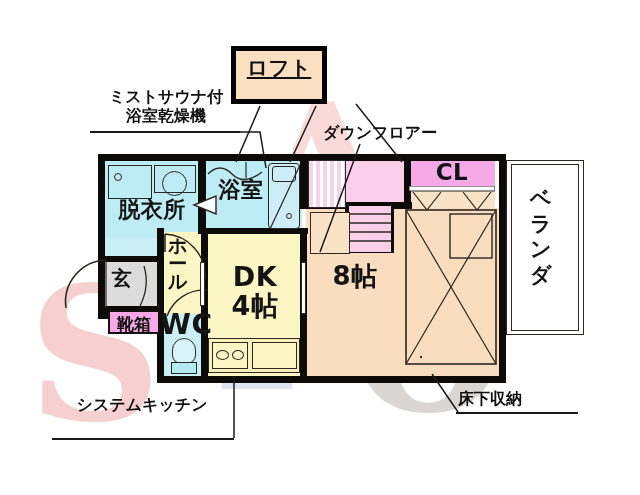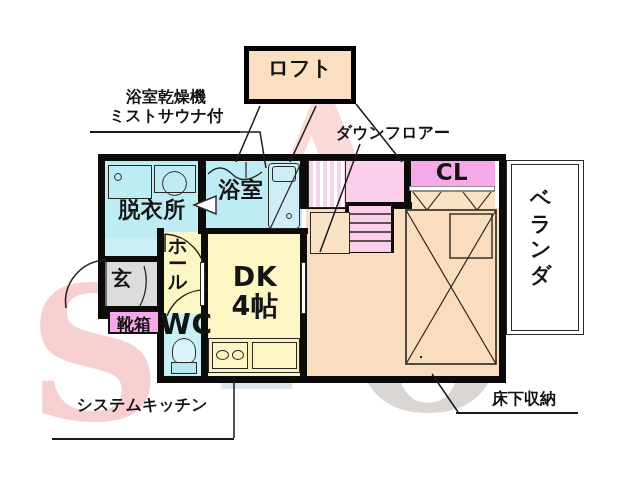--- a/index.html
+++ b/index.html
@@ -210,60 +210,61 @@
 
   <div class="rm-label" style="left:207px;top:262px;width:96px;font-size:27px;">
     <span style="display:block">DK</span>
     <span style="display:block">4帖</span>
   </div>
 
 
   <div class="rm-label" style="left:415px;top:160px;width:74px;font-size:23px;">CL</div>
 
   <div class="rm-label" style="left:312px;top:262px;width:86px;font-size:26px;">
+    <span style="display:block">8帖</span>
   </div>
 
   <div class="rm-label" style="left:526px;top:186px;width:30px;font-size:21px;line-height:1.22;">
     <span style="display:block">ベ</span>
     <span style="display:block">ラ</span>
     <span style="display:block">ン</span>
     <span style="display:block">ダ</span>
   </div>
 
-  <div class="loft-box" style="left:244px;top:46px;width:112px;height:58px;font-size:21px;padding-top:5px;line-height:1.2;">
+  <div class="loft-box" style="left:231px;top:46px;width:96px;height:58px;font-size:21px;padding-top:5px;line-height:1.2;text-decoration:underline;">
     <span style="display:block">ロフト</span>
   </div>
 
   <svg style="position:absolute;left:230px;top:100px;" width="190" height="70">
     <line x1="30" y1="6" x2="6" y2="62" stroke="#1a1a1a" stroke-width="1.5"></line>
     <line x1="86" y1="6" x2="60" y2="62" stroke="#1a1a1a" stroke-width="1.5"></line>
     <line x1="126" y1="4" x2="172" y2="62" stroke="#1a1a1a" stroke-width="1.5"></line>
   </svg>
 
   <div class="note" style="left:90px;top:88px;width:152px;font-size:16px;">
+    <span style="display:block">ミストサウナ付</span>
     <span style="display:block">浴室乾燥機</span>
-    <span style="display:block">ミストサウナ付</span>
   </div>
   <div class="uline" style="left:90px;top:131px;width:150px;"></div>
   <svg style="position:absolute;left:238px;top:128px;" width="32" height="44">
     <path d="M2 4 L22 4 L28 40" fill="none" stroke="#1a1a1a" stroke-width="1.5"></path>
   </svg>
 
-  <div class="note" style="left:310px;top:124px;width:140px;font-size:16px;text-align:right;">ダウンフロアー</div>
+  <div class="note" style="left:310px;top:124px;width:140px;font-size:16px;text-align:center;">ダウンフロアー</div>
   <svg style="position:absolute;left:296px;top:140px;" width="70" height="115">
     <line x1="64" y1="4" x2="24" y2="112" stroke="#1a1a1a" stroke-width="1.5"></line>
   </svg>
 
   <div class="note" style="left:52px;top:396px;width:180px;font-size:16px;">
     <span style="display:block">システムキッチン</span>
   </div>
   <div class="uline" style="left:52px;top:438px;width:182px;"></div>
   <svg style="position:absolute;left:230px;top:370px;" width="24" height="70">
     <path d="M4 68 L4 6" fill="none" stroke="#1a1a1a" stroke-width="1.5"></path>
   </svg>
 
-  <div class="note" style="left:458px;top:390px;width:120px;font-size:16px;text-align:left;margin-left:34px;">床下収納</div>
+  <div class="note" style="left:458px;top:390px;width:120px;font-size:16px;text-align:left;">床下収納</div>
   <div class="uline" style="left:456px;top:412px;width:122px;"></div>
   <svg style="position:absolute;left:430px;top:370px;" width="34" height="46">
     <path d="M2 4 L28 42" fill="none" stroke="#1a1a1a" stroke-width="1.5"></path>
   </svg>
 
 </div>
 
 </body></html>

